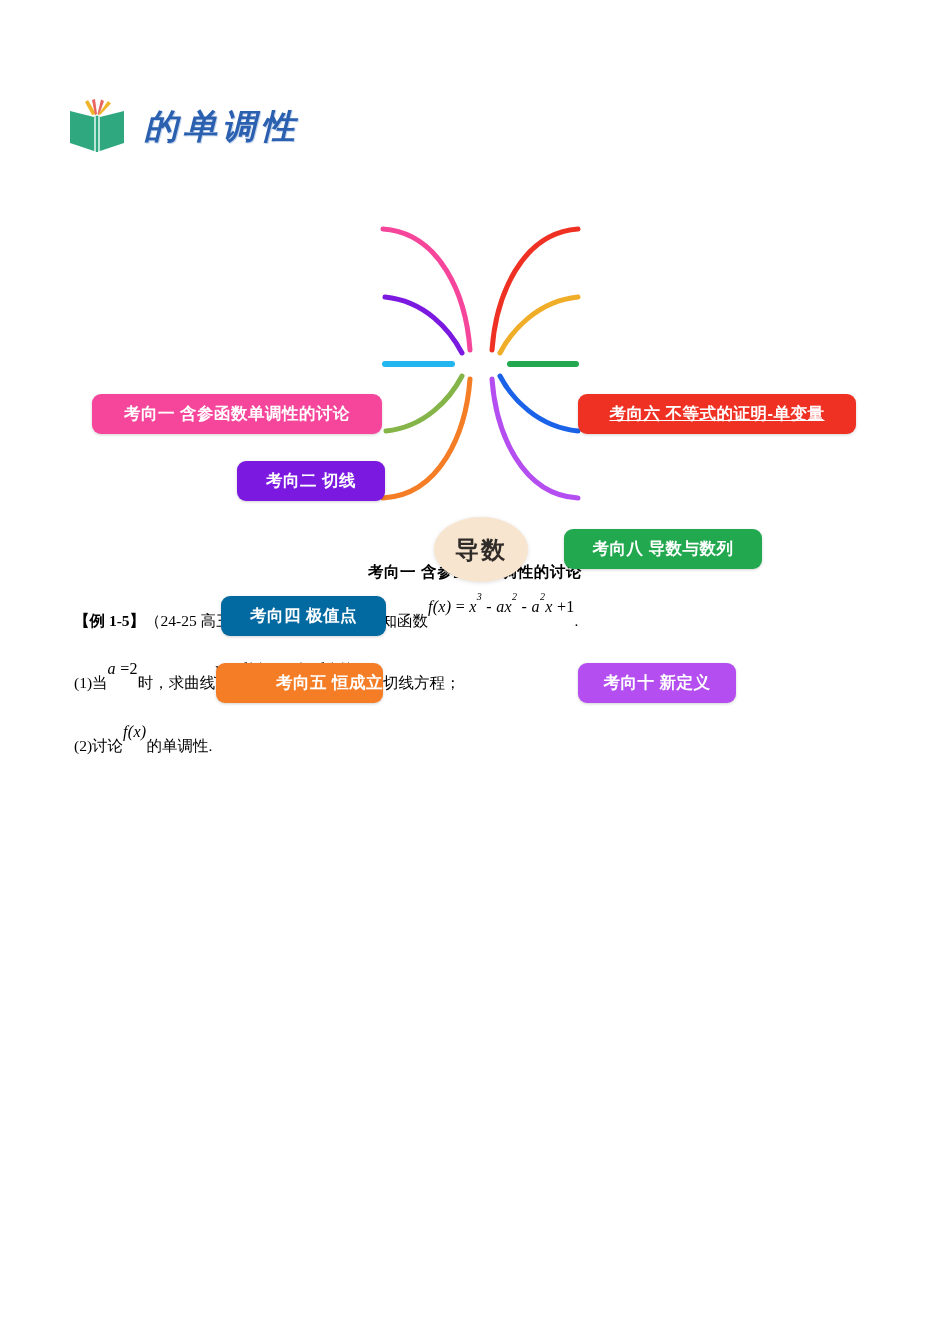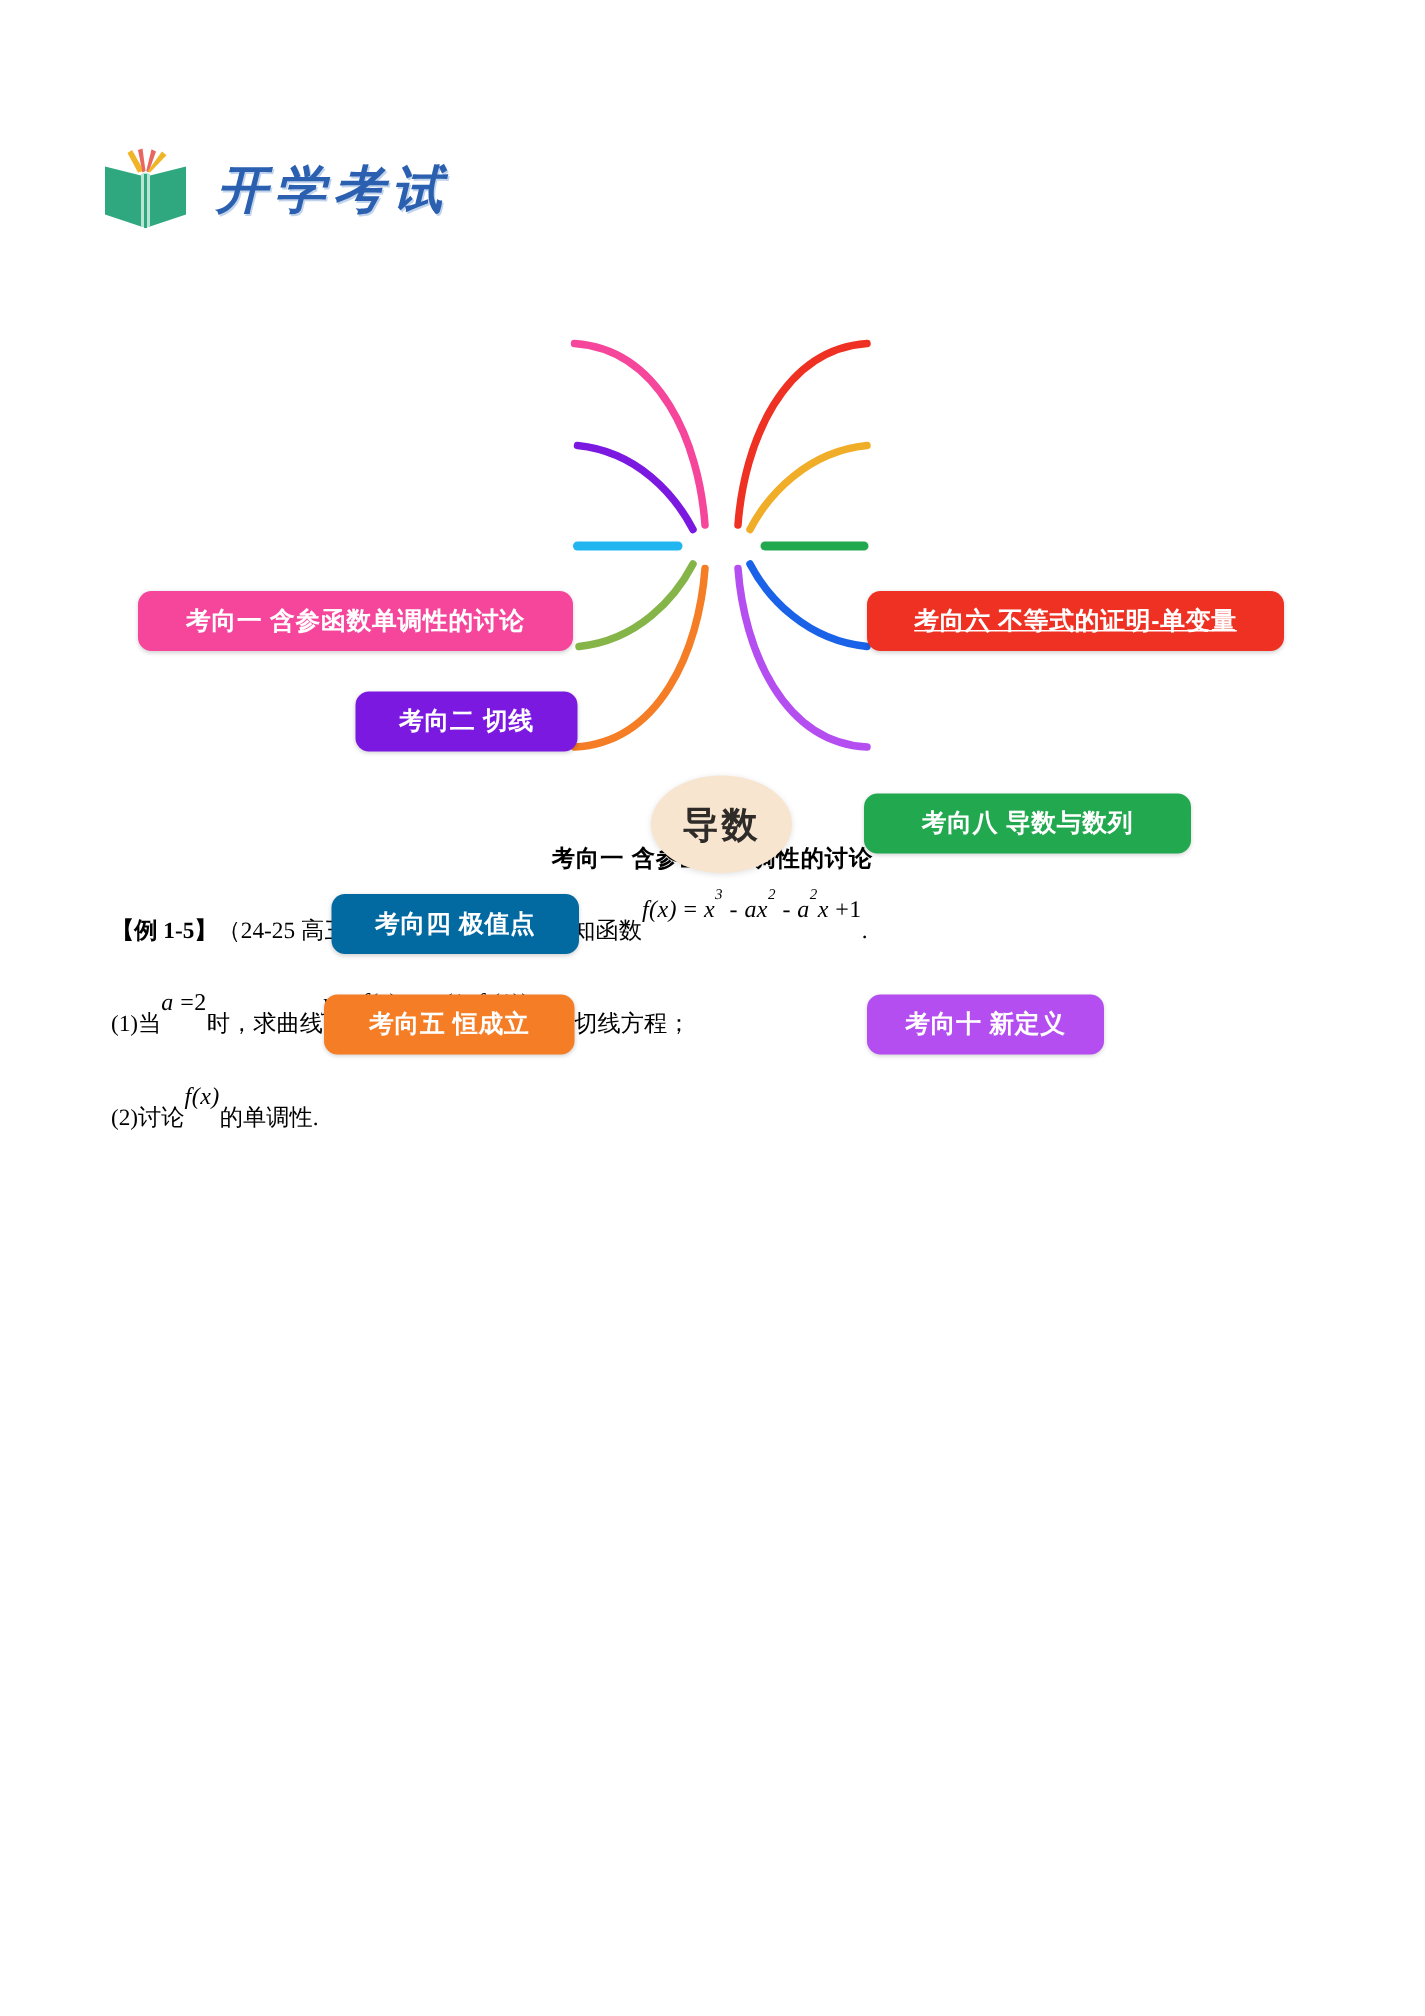--- a/index.html
+++ b/index.html
@@ -168,21 +168,21 @@
 
       <path d="M4 13 L28 19 L28 53 L4 45 Z" fill="#2fa880"></path>
 
       <path d="M58 13 L34 19 L34 53 L58 45 Z" fill="#2fa880"></path>
 
       <rect x="28" y="18" width="6" height="35" fill="#1f8f6b"></rect>
       <path d="M28 18 L31 17 L34 18 L34 53 L31 54 L28 53 Z" fill="#b9e5d5"></path>
       <rect x="30" y="18" width="2" height="36" fill="#2fa880"></rect>
     </svg>
   </div>
-  <div class="header-title">开学考试</div>
+  <div class="header-title">的单调性</div>
 </div>
 
 <div class="mindmap">
 
   <svg class="mindmap-svg" viewBox="0 0 950 360" xmlns="http://www.w3.org/2000/svg">
 
     <path d="M383 44 C 440 48, 466 110, 470 165" stroke="#f5469b" stroke-width="5" fill="none" stroke-linecap="round"></path>
     <path d="M385 112 C 425 116, 450 145, 462 168" stroke="#7b19e0" stroke-width="5" fill="none" stroke-linecap="round"></path>
     <path d="M385 179 C 415 179, 440 179, 452 179" stroke="#21b6ef" stroke-width="6" fill="none" stroke-linecap="round"></path>
     <path d="M386 246 C 425 242, 450 214, 462 191" stroke="#85b549" stroke-width="5" fill="none" stroke-linecap="round"></path>
@@ -201,34 +201,34 @@
 
   <div class="node" style="left:237px; top:276px; width:148px; height:40px; background:#7b19e0;">
     <span>考向二  切线</span>
   </div>
 
 
   <div class="node" style="left:221px; top:411px; width:165px; height:40px; background:#0369a1;">
     <span>考向四  极值点</span>
   </div>
 
-  <div class="node" style="left:216px; top:478px; width:167px; height:40px; background:#f47d25;">
+  <div class="node" style="left:216px; top:478px; width:167px; height:40px; background:#f47d25;justify-content:flex-end;">
     <span>考向五   恒成立</span>
   </div>
 
   <div class="center-node" style="left:434px; top:332px; width:94px; height:65px;">
     <span>导数</span>
   </div>
 
   <div class="node" style="left:578px; top:209px; width:278px; height:40px; background:#ef3124;text-decoration:underline;">
     <span>考向六  不等式的证明-单变量</span>
   </div>
 
 
-  <div class="node" style="left:576px; top:344px; width:218px; height:40px; background:#22a84e;">
+  <div class="node" style="left:564px; top:344px; width:198px; height:40px; background:#22a84e;">
     <span>考向八  导数与数列</span>
   </div>
 
 
   <div class="node" style="left:578px; top:478px; width:158px; height:40px; background:#b44ef0;">
     <span>考向十  新定义</span>
   </div>
 
 </div>
 

